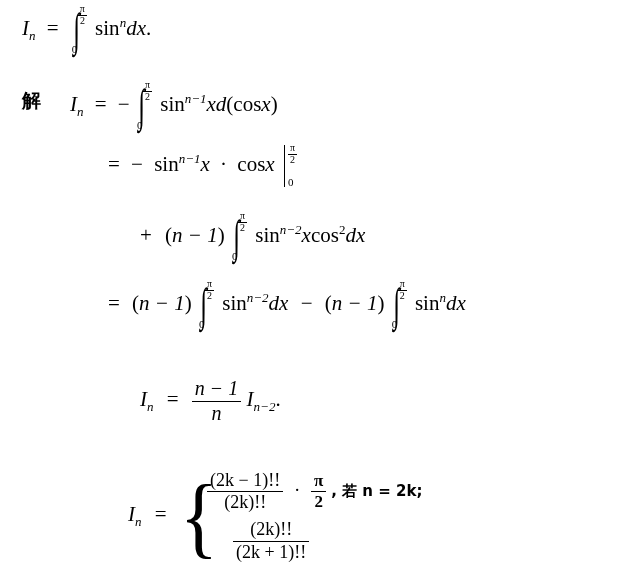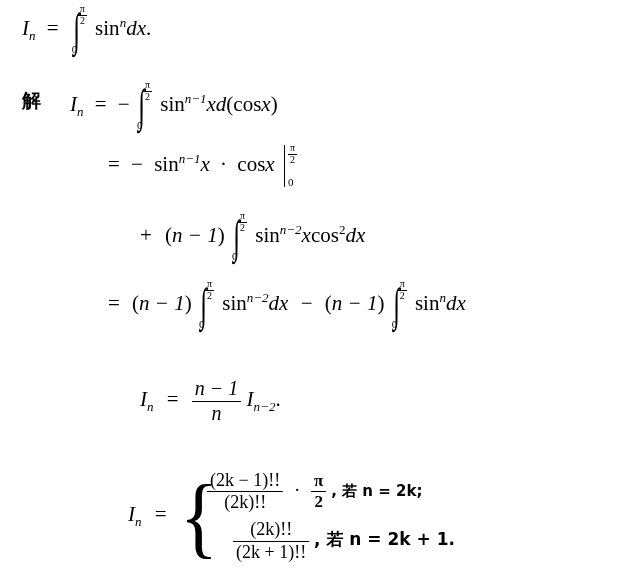--- a/index.html
+++ b/index.html
@@ -271,18 +271,17 @@
           <span class="num bold">π</span>
           <span class="den bold">2</span>
         </span>
         <span class="cjk" style="font-size:15px;">, 若 n = 2k;</span>
       </span>
       <span class="caserow">
         <span class="fracbig" style="font-size:18px; margin-left:26px;">
           <span class="num">(2k)!!</span>
           <span class="den">(2k + 1)!!</span>
         </span>
-        <span class="cjk" style="font-size:17px;">, 若 n = 2k + 1.</span>
       </span>
     </span>
   </div>
 
 </div>
 
 </body></html>

